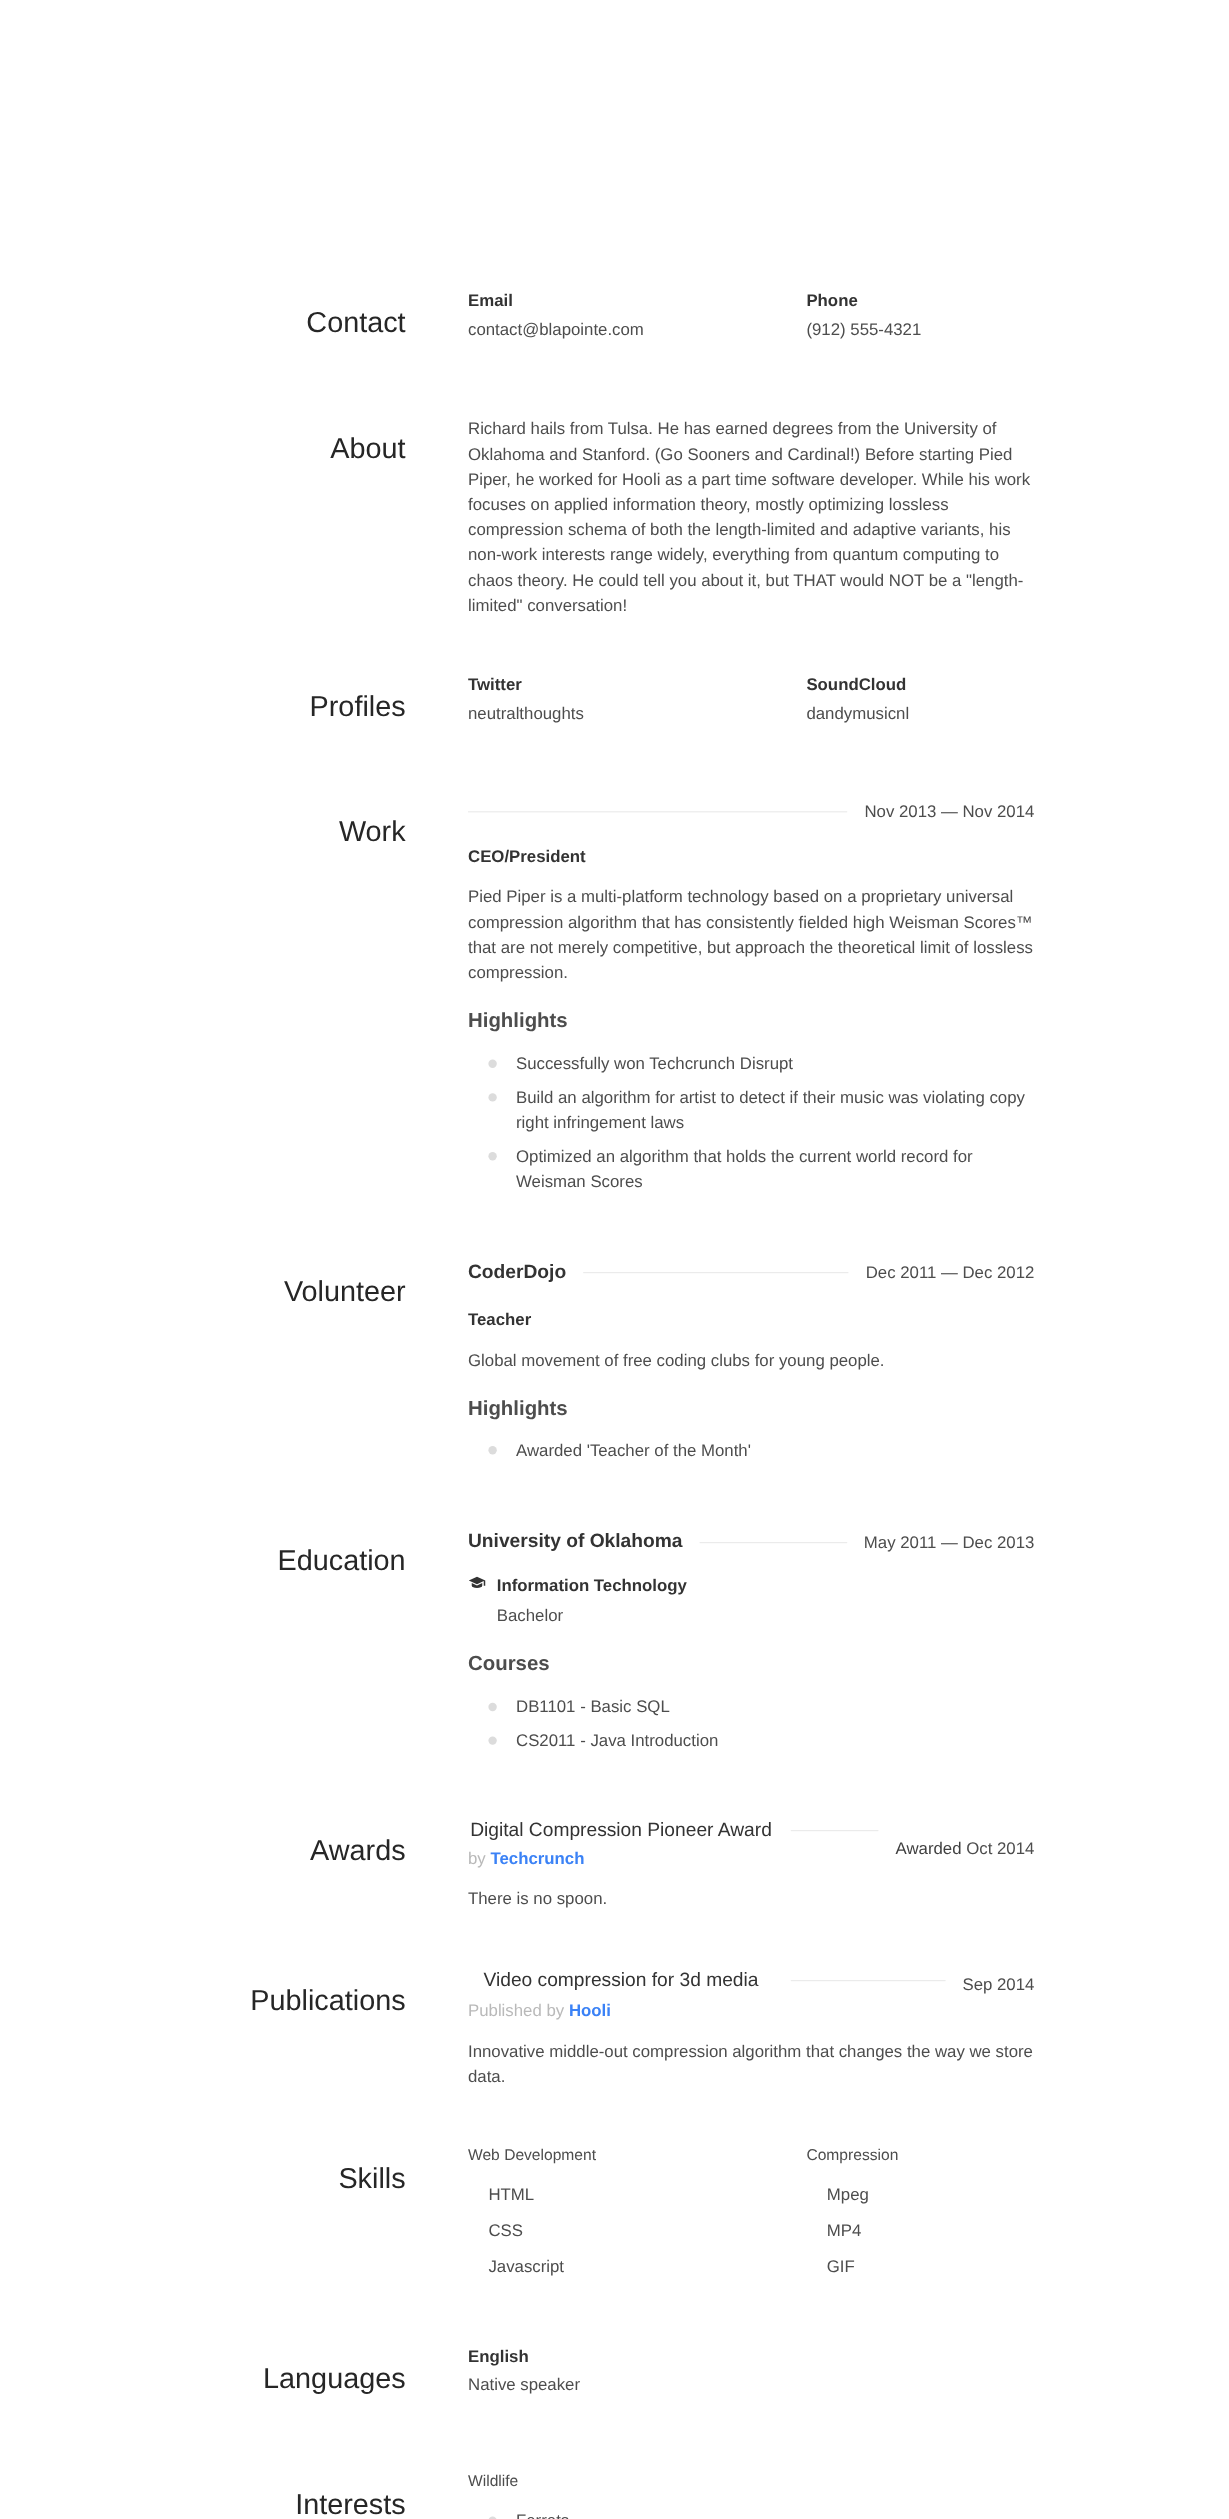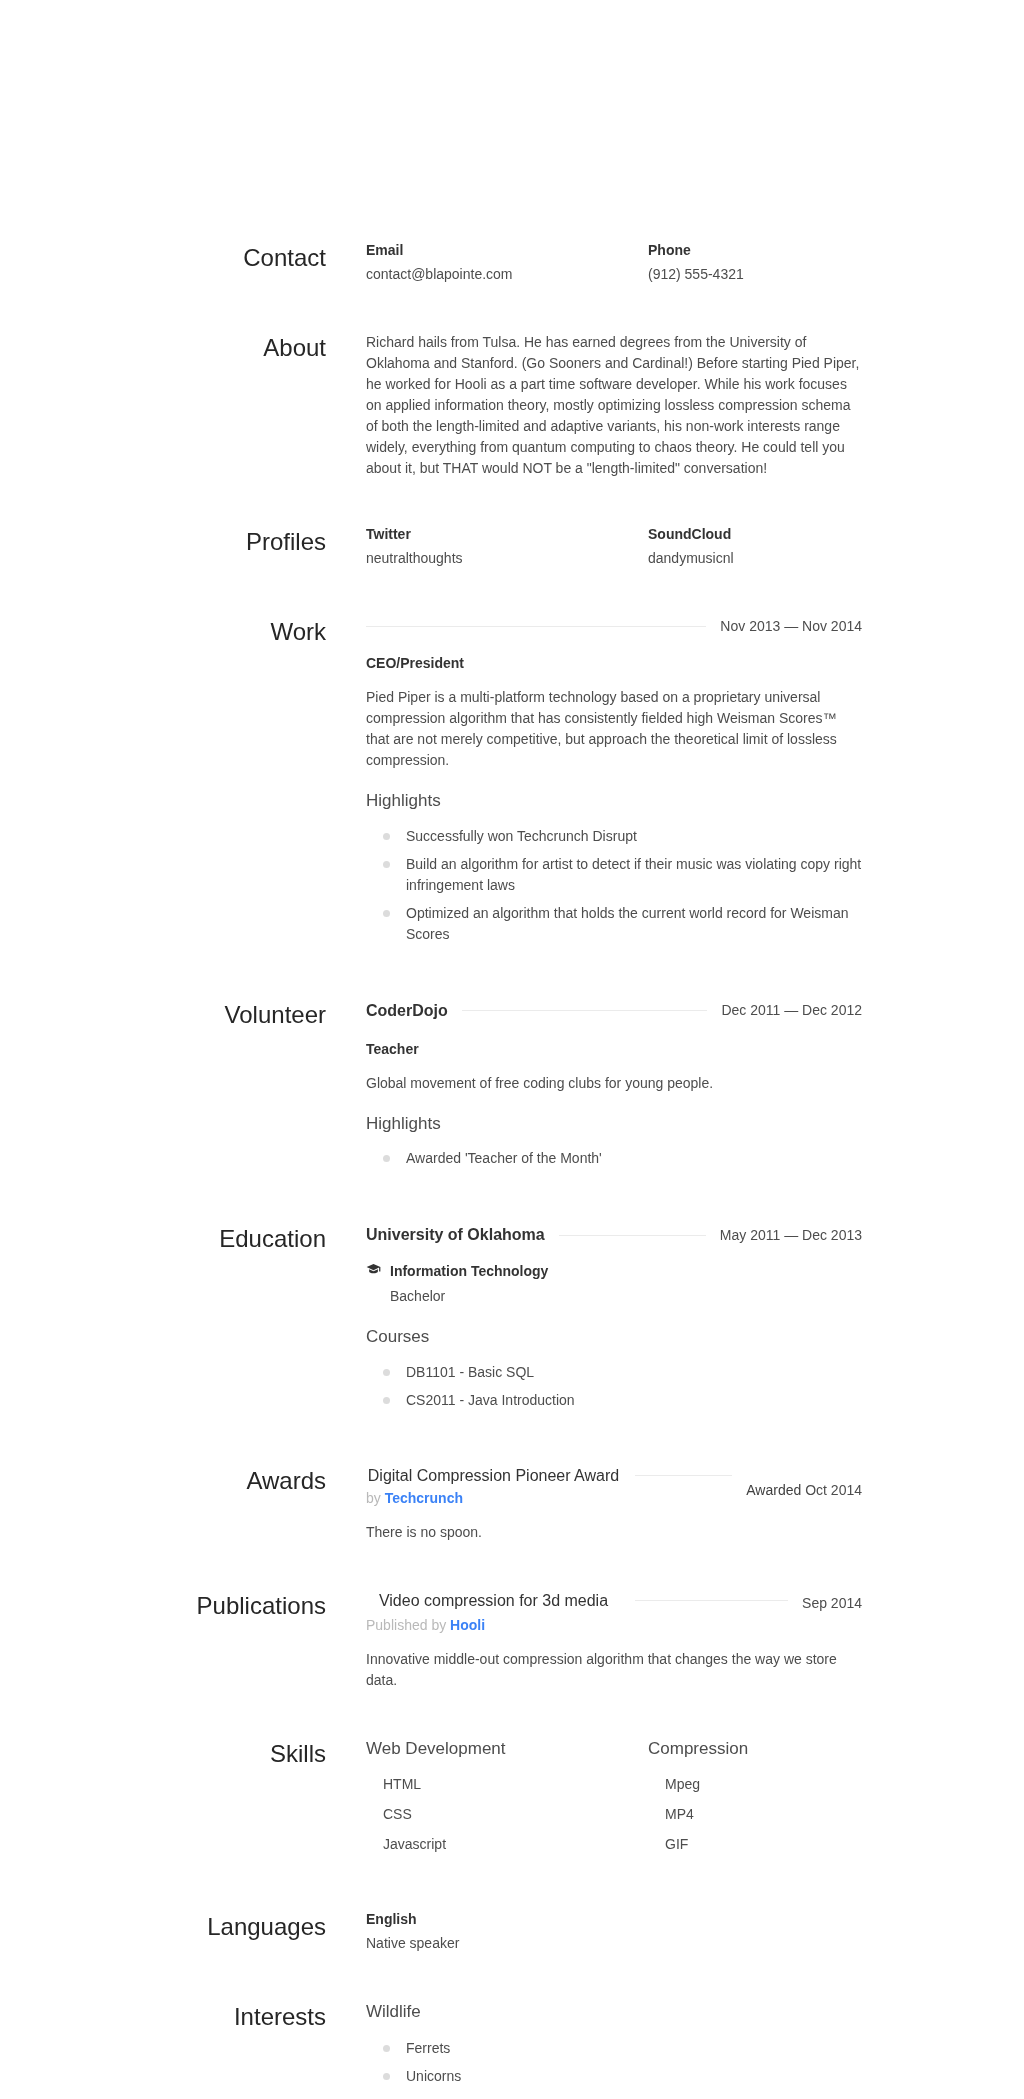--- a/index.html
+++ b/index.html
@@ -24,21 +24,21 @@
   }
   .section-title {
     width: 160px;
     flex-shrink: 0;
     padding-right: 36px;
     text-align: right;
     font-size: 24px;
     font-weight: 400;
     color: #262626;
     line-height: 1.15;
-    margin: 4px;
+    margin: 16px;
     white-space: nowrap;
   }
   .section-content {
     flex: 1;
     min-width: 0;
     font-size: 14px;
     line-height: 1.5;
   }
   
   .field-grid {
@@ -87,21 +87,21 @@
   }
   .position {
     font-weight: 700;
     font-size: 14px;
     color: #333333;
     margin-top: 16px;
   }
   .summary { margin-top: 13px; }
   .subheading {
     font-size: 17px;
-    font-weight: 400;
+    font-weight: 700;
     color: #4d4d4d;
     margin: 17px 0 12px 0;
   }
   
   ul.bullets {
     list-style: none;
     margin: 0;
     padding: 0 0 0 40px;
   }
   ul.bullets li {
@@ -141,21 +141,21 @@
   .pub-header .entry-date { margin-top: 3px; }
   .byline {
     margin-top: 1px;
     font-size: 14px;
     color: #b9b9b9;
   }
   .byline strong { color: #3b82f6; font-weight: 700; }
   .muted { color: #404040; }
   
   .skill-group-name {
-    font-size: 17px;
+    font-size: 13px;
     color: #4d4d4d;
     margin-bottom: 13px;
   }
   ul.plain {
     list-style: none;
     margin: 0;
     padding: 0 0 0 17px;
   }
   ul.plain li { margin-bottom: 9px; }
 </style>

